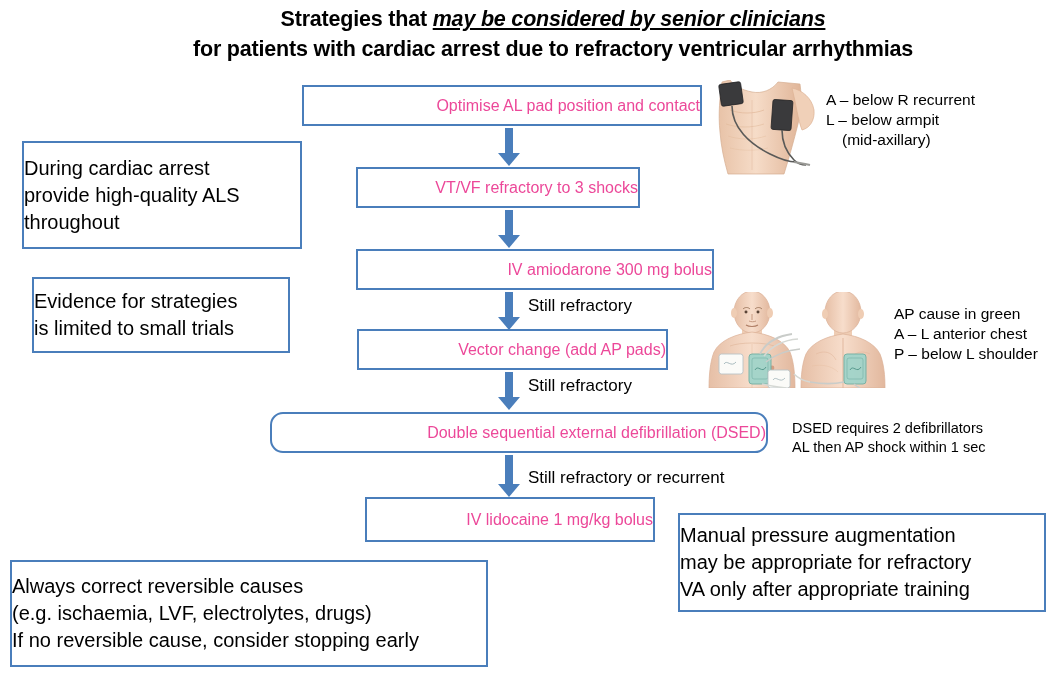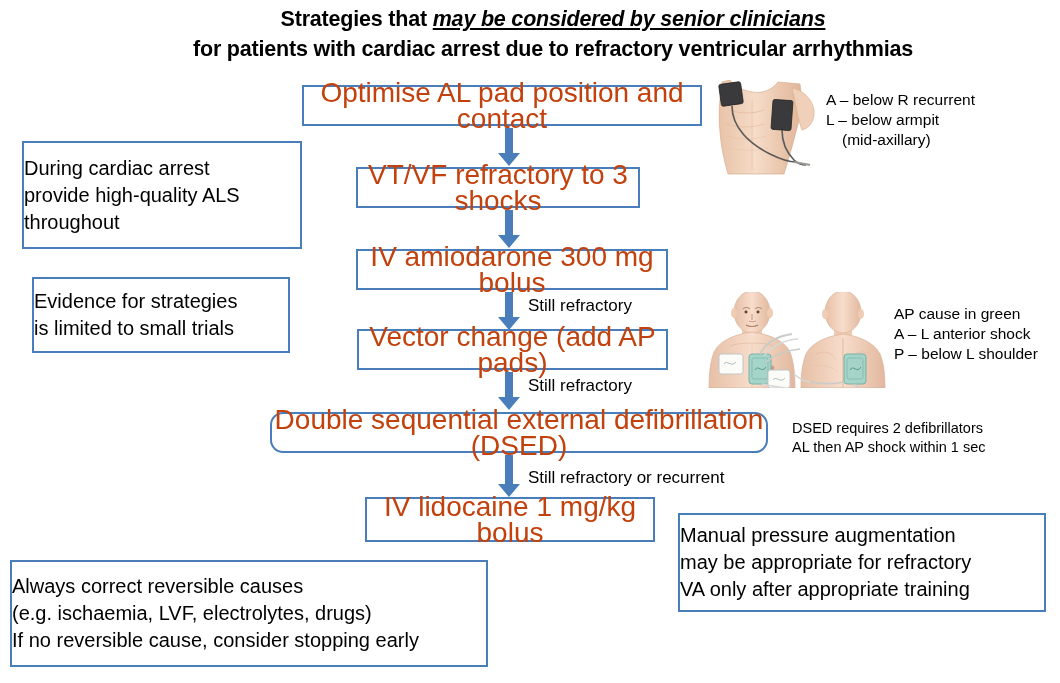--- a/index.html
+++ b/index.html
@@ -37,25 +37,25 @@
     text-decoration: underline;
   }
 
   
   .fbox {
     box-sizing: border-box;
     border: 2px solid #4A7EBB;
     background: #ffffff;
     display: flex;
     align-items: center;
-    justify-content: flex-start;
+    justify-content: flex-end;
     text-align: center;
-    font-size: 28px;
+    font-size: 16px;
     line-height: 26px;
-    color: #c2410c;
+    color: #ec4899;
   }
 
   
   .arrow {
     width: 22px;
   }
   .arrow .shaft {
     position: absolute;
     left: 7px;
     top: 0;
@@ -143,21 +143,21 @@
 
   <div class="abs fbox" style="left:356px; top:167px; width:284px; height:41px;">
     <span>VT/VF refractory to 3 shocks</span>
   </div>
 
   <div class="abs arrow" style="left:498px; top:210px; height:38px;">
     <div class="shaft" style="height:26px;"></div>
     <div class="head" style="top:25px;"></div>
   </div>
 
-  <div class="abs fbox" style="left:356px; top:249px; width:312px; height:41px;">
+  <div class="abs fbox" style="left:356px; top:249px; width:358px; height:41px;">
     <span>IV amiodarone 300 mg bolus</span>
   </div>
 
   <div class="abs arrow" style="left:498px; top:292px; height:38px;">
     <div class="shaft" style="height:26px;"></div>
     <div class="head" style="top:25px;"></div>
   </div>
   <div class="abs arrow-label" style="left:528px; top:296px;">Still refractory</div>
 
   <div class="abs fbox" style="left:357px; top:329px; width:311px; height:41px;">
@@ -296,21 +296,21 @@
 
         <path d="M52 90 C42 92 30 92 18 90" fill="none" stroke="#C9CCC9" stroke-width="1.7"></path>
         <path d="M18 90 C12 89 6 86 2 82" fill="none" stroke="#D5D8D4" stroke-width="1.6"></path>
         <path d="M62 92 C64 94 66 95 68 96" fill="none" stroke="#C9CCC9" stroke-width="1.5"></path>
       </g>
     </svg>
   </div>
 
   <div class="abs side-note" style="left:894px; top:304px;">
     <span class="ln">AP cause in green</span>
-    <span class="ln">A – L anterior shock</span>
+    <span class="ln">A – L anterior chest</span>
     <span class="ln">P – below L shoulder</span>
   </div>
 
   <div class="abs side-note small" style="left:792px; top:419px;">
     <span class="ln">DSED requires 2 defibrillators</span>
     <span class="ln">AL then AP shock within 1 sec</span>
   </div>
 
   <div class="abs note-box" style="left:10px; top:560px; width:478px; height:107px;">
     <span class="ln">Always correct reversible causes</span>

